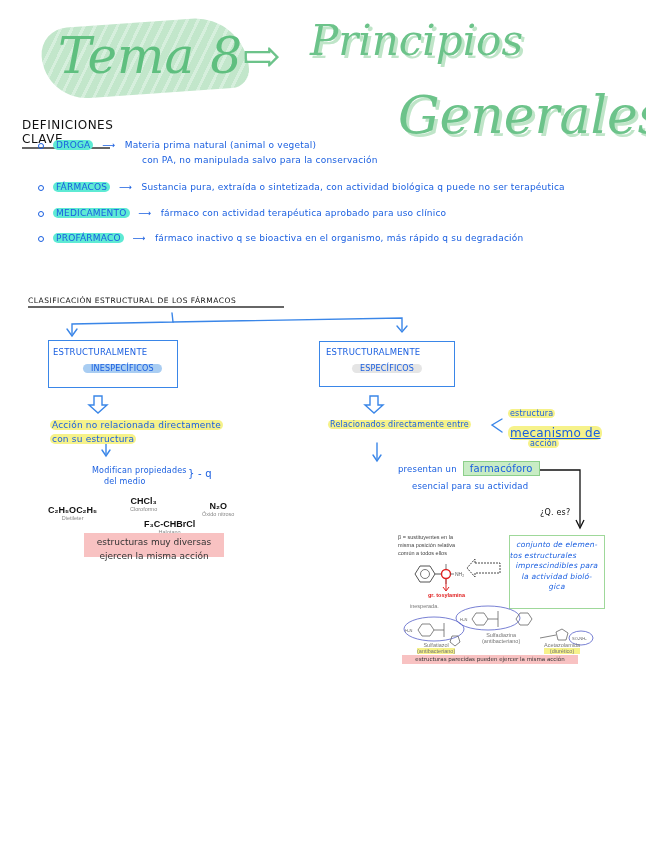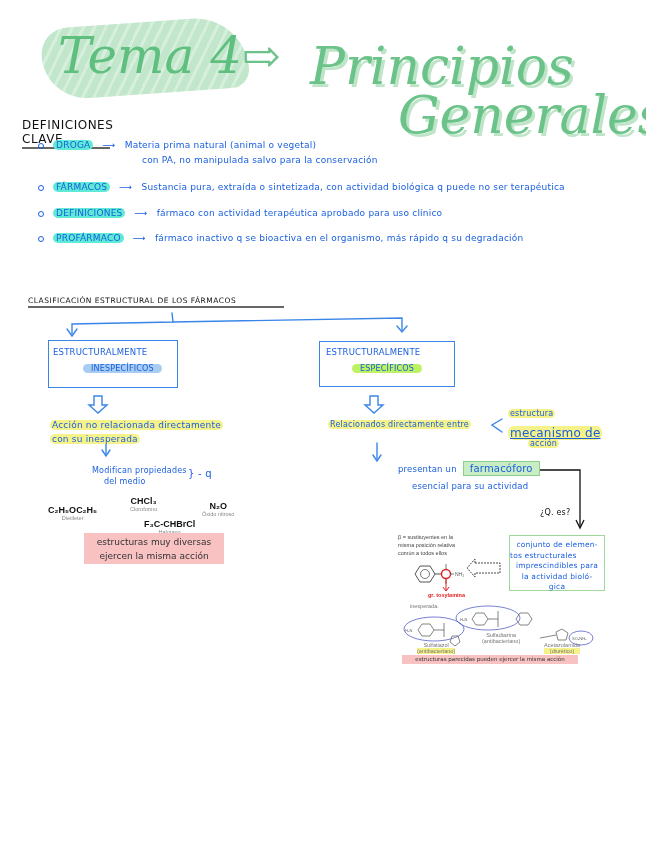--- a/index.html
+++ b/index.html
@@ -7,34 +7,34 @@
          font-family:"DejaVu Sans", sans-serif; color:#1a5fe0; }
   .abs { position:absolute; }
   .hand { font-family:"DejaVu Sans", sans-serif; color:#1a5fe0; font-size:9px; letter-spacing:0.2px; white-space:nowrap; }
   .hl-y { background:#f6f28a; border-radius:6px; padding:0 2px; }
   .hl-g { background:#5eead4; border-radius:6px; padding:0 3px; }
   .title-green { font-family:"DejaVu Serif", serif; color:#6cc38a; font-style:italic; }
   .scribble { background: repeating-linear-gradient(120deg, #bfe5c8 0 7px, #d4eedb 7px 10px); border-radius:30px 60px 20px 50px; }
   .section-head { font-family:"DejaVu Sans", sans-serif; color:#111; font-size:8px; letter-spacing:0.5px; text-transform:uppercase; border-bottom:2px solid #666; padding-bottom:1px; }
   .box { border:1.5px solid #3a86e8; }
   .tag-blue { background:#a9cdf2; border-radius:8px; padding:0 8px; }
-  .tag-pink { background:#bef264; border-radius:8px; padding:0 8px; }
+  .tag-pink { background:#e5e5e5; border-radius:8px; padding:0 8px; }
   .bullet { display:inline-block; width:4px; height:4px; border:1.3px solid #1a5fe0; border-radius:50%; margin-right:6px; vertical-align:middle; }
   .chem { font-family:"Liberation Sans", sans-serif; color:#111; font-weight:bold; font-size:9px; text-align:center; }
   .chem small { display:block; font-weight:normal; color:#888; font-size:5.5px; }
   .pinkbar { background:#f8c2c2; color:#333; font-family:"DejaVu Sans", sans-serif; text-align:center; }
   .grey-small { font-family:"Liberation Sans", sans-serif; color:#777; font-size:5.5px; }
 </style>
 </head>
 <body>
 
 <div class="abs scribble" style="left:42px;top:22px;width:206px;height:72px;transform:rotate(-4deg);opacity:0.95;"></div>
-<div class="abs title-green" style="left:58px;top:26px;font-size:50px;line-height:60px;color:#5fbf7f;">Tema 4</div>
+<div class="abs title-green" style="left:58px;top:26px;font-size:50px;line-height:60px;color:#5fbf7f;">Tema 8</div>
 <div class="abs title-green" style="left:242px;top:26px;font-size:46px;line-height:60px;font-style:normal;">⇨</div>
-<div class="abs title-green" style="left:310px;top:33px;font-size:52px;line-height:66px;text-shadow:3px 3px 0 #bfe5c8;">Principios</div>
+<div class="abs title-green" style="left:310px;top:8px;font-size:42px;line-height:66px;text-shadow:3px 3px 0 #bfe5c8;">Principios</div>
 <div class="abs title-green" style="left:398px;top:84px;font-size:52px;line-height:62px;text-shadow:3px 3px 0 #bfe5c8;">Generales</div>
 
 <div class="abs section-head" style="left:22px;top:118px;width:88px;font-size:12px;">DEFINICIONES CLAVE</div>
 
 <div class="abs hand" style="left:38px;top:140px;">
   <span class="bullet"></span>
   <span class="hl-g">DROGA</span>
   <span style="margin:0 6px;">⟶</span>
   <span>Materia prima natural (animal o vegetal)</span>
 </div>
@@ -42,21 +42,21 @@
 
 <div class="abs hand" style="left:38px;top:182px;">
   <span class="bullet"></span>
   <span class="hl-g">FÁRMACOS</span>
   <span style="margin:0 6px;">⟶</span>
   <span>Sustancia pura, extraída o sintetizada, con actividad biológica q puede no ser terapéutica</span>
 </div>
 
 <div class="abs hand" style="left:38px;top:208px;">
   <span class="bullet"></span>
-  <span class="hl-g">DEFINICIONES</span>
+  <span class="hl-g">MEDICAMENTO</span>
   <span style="margin:0 6px;">⟶</span>
   <span>fármaco con actividad terapéutica aprobado para uso clínico</span>
 </div>
 
 <div class="abs hand" style="left:38px;top:233px;">
   <span class="bullet"></span>
   <span class="hl-g">PROFÁRMACO</span>
   <span style="margin:0 6px;">⟶</span>
   <span>fármaco inactivo q se bioactiva en el organismo, más rápido q su degradación</span>
 </div>
@@ -95,21 +95,21 @@
   <div class="hand" style="position:absolute;left:4px;top:6px;font-size:8.5px;">ESTRUCTURALMENTE</div>
   <div class="hand" style="position:absolute;left:34px;top:23px;font-size:8px;">
     <span class="tag-blue">INESPECÍFICOS</span>
   </div>
 </div>
 
 <div class="abs hand" style="left:50px;top:420px;">
   <span class="hl-y">Acción no relacionada directamente</span>
 </div>
 <div class="abs hand" style="left:50px;top:434px;">
-  <span class="hl-y">con su inesperada</span>
+  <span class="hl-y">con su estructura</span>
 </div>
 
 <div class="abs hand" style="left:92px;top:466px;font-size:8px;">Modifican propiedades</div>
 <div class="abs hand" style="left:104px;top:477px;font-size:8px;">del medio</div>
 <div class="abs hand" style="left:188px;top:468px;font-size:10px;">} - q</div>
 
 <div class="abs chem" style="left:48px;top:505px;">
   <span>C₂H₅OC₂H₅</span>
   <small>Dietileter</small>
 </div>
@@ -119,21 +119,21 @@
 </div>
 <div class="abs chem" style="left:202px;top:501px;">
   <span>N₂O</span>
   <small>Óxido nitroso</small>
 </div>
 <div class="abs chem" style="left:144px;top:519px;">
   <span>F₃C-CHBrCl</span>
   <small>Halotano</small>
 </div>
 
-<div class="abs pinkbar" style="left:84px;top:533px;width:140px;height:31px;font-size:9px;line-height:14px;padding-top:2px;box-sizing:border-box;">
+<div class="abs pinkbar" style="left:84px;top:533px;width:140px;height:24px;font-size:9px;line-height:14px;padding-top:2px;box-sizing:border-box;">
   <div>estructuras muy diversas</div>
   <div>ejercen la misma acción</div>
 </div>
 
 <div class="abs box" style="left:319px;top:341px;width:134px;height:44px;">
   <div class="hand" style="position:absolute;left:6px;top:5px;font-size:8.5px;">ESTRUCTURALMENTE</div>
   <div class="hand" style="position:absolute;left:32px;top:22px;font-size:8px;">
     <span class="tag-pink">ESPECÍFICOS</span>
   </div>
 </div>
@@ -152,21 +152,21 @@
 </div>
 
 <div class="abs hand" style="left:398px;top:463px;font-size:8.5px;">
   <span>presentan un</span>
   <span style="background:#c8ecc4;border:1.5px solid #8ccf8a;padding:1px 6px;margin-left:3px;font-size:10px;">farmacóforo</span>
 </div>
 <div class="abs hand" style="left:412px;top:481px;font-size:8.5px;">esencial para su actividad</div>
 
 <div class="abs hand" style="left:540px;top:508px;color:#111;font-size:8px;">¿Q. es?</div>
 
-<div class="abs" style="left:509px;top:535px;width:96px;height:56px;border:1.5px solid #9fd89a;padding-top:4px;box-sizing:border-box;">
+<div class="abs" style="left:509px;top:535px;width:96px;height:74px;border:1.5px solid #9fd89a;padding-top:4px;box-sizing:border-box;font-style:italic;">
   <div class="hand" style="text-align:center;font-size:7.5px;line-height:10.5px;">conjunto de elemen-</div>
   <div class="hand" style="text-align:left;font-size:7.5px;line-height:10.5px;">tos estructurales</div>
   <div class="hand" style="text-align:center;font-size:7.5px;line-height:10.5px;">imprescindibles para</div>
   <div class="hand" style="text-align:center;font-size:7.5px;line-height:10.5px;">la actividad bioló-</div>
   <div class="hand" style="text-align:center;font-size:7.5px;line-height:10.5px;">gica</div>
 </div>
 
 <div class="abs grey-small" style="left:398px;top:533px;color:#444;font-size:5.5px;line-height:8px;">
   <div>β = sustituyentes en la</div>
   <div>misma posición relativa</div>

